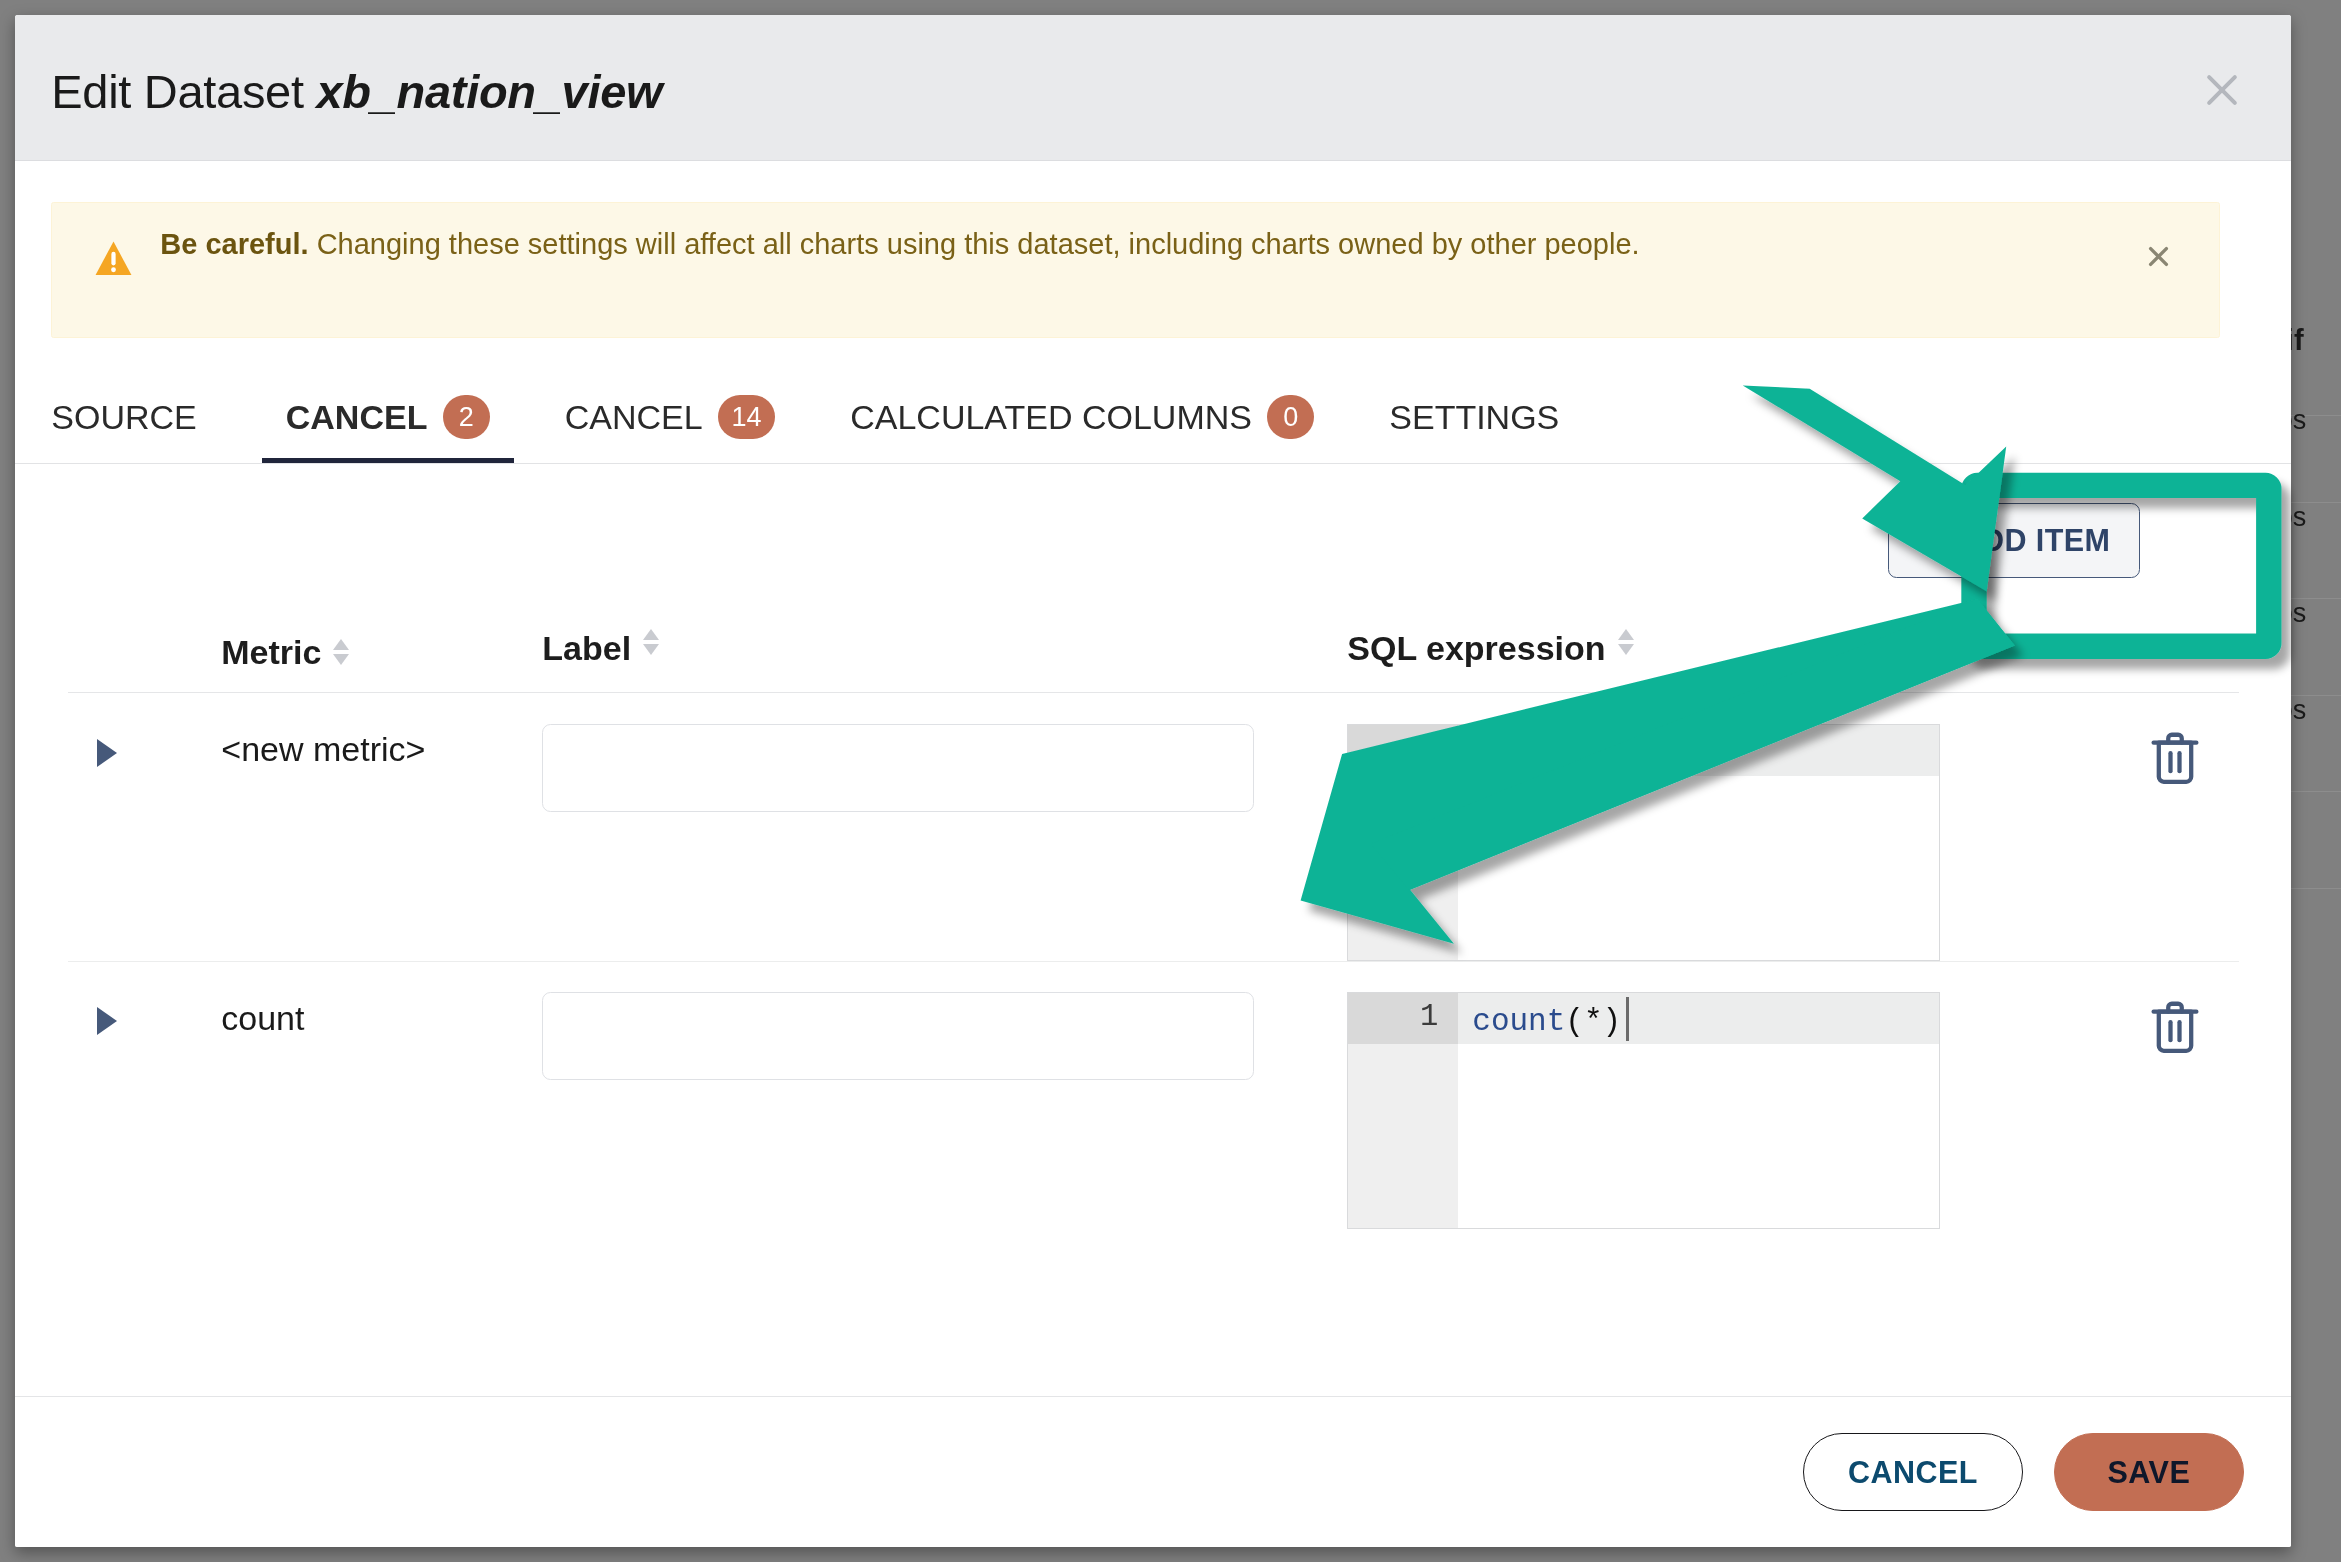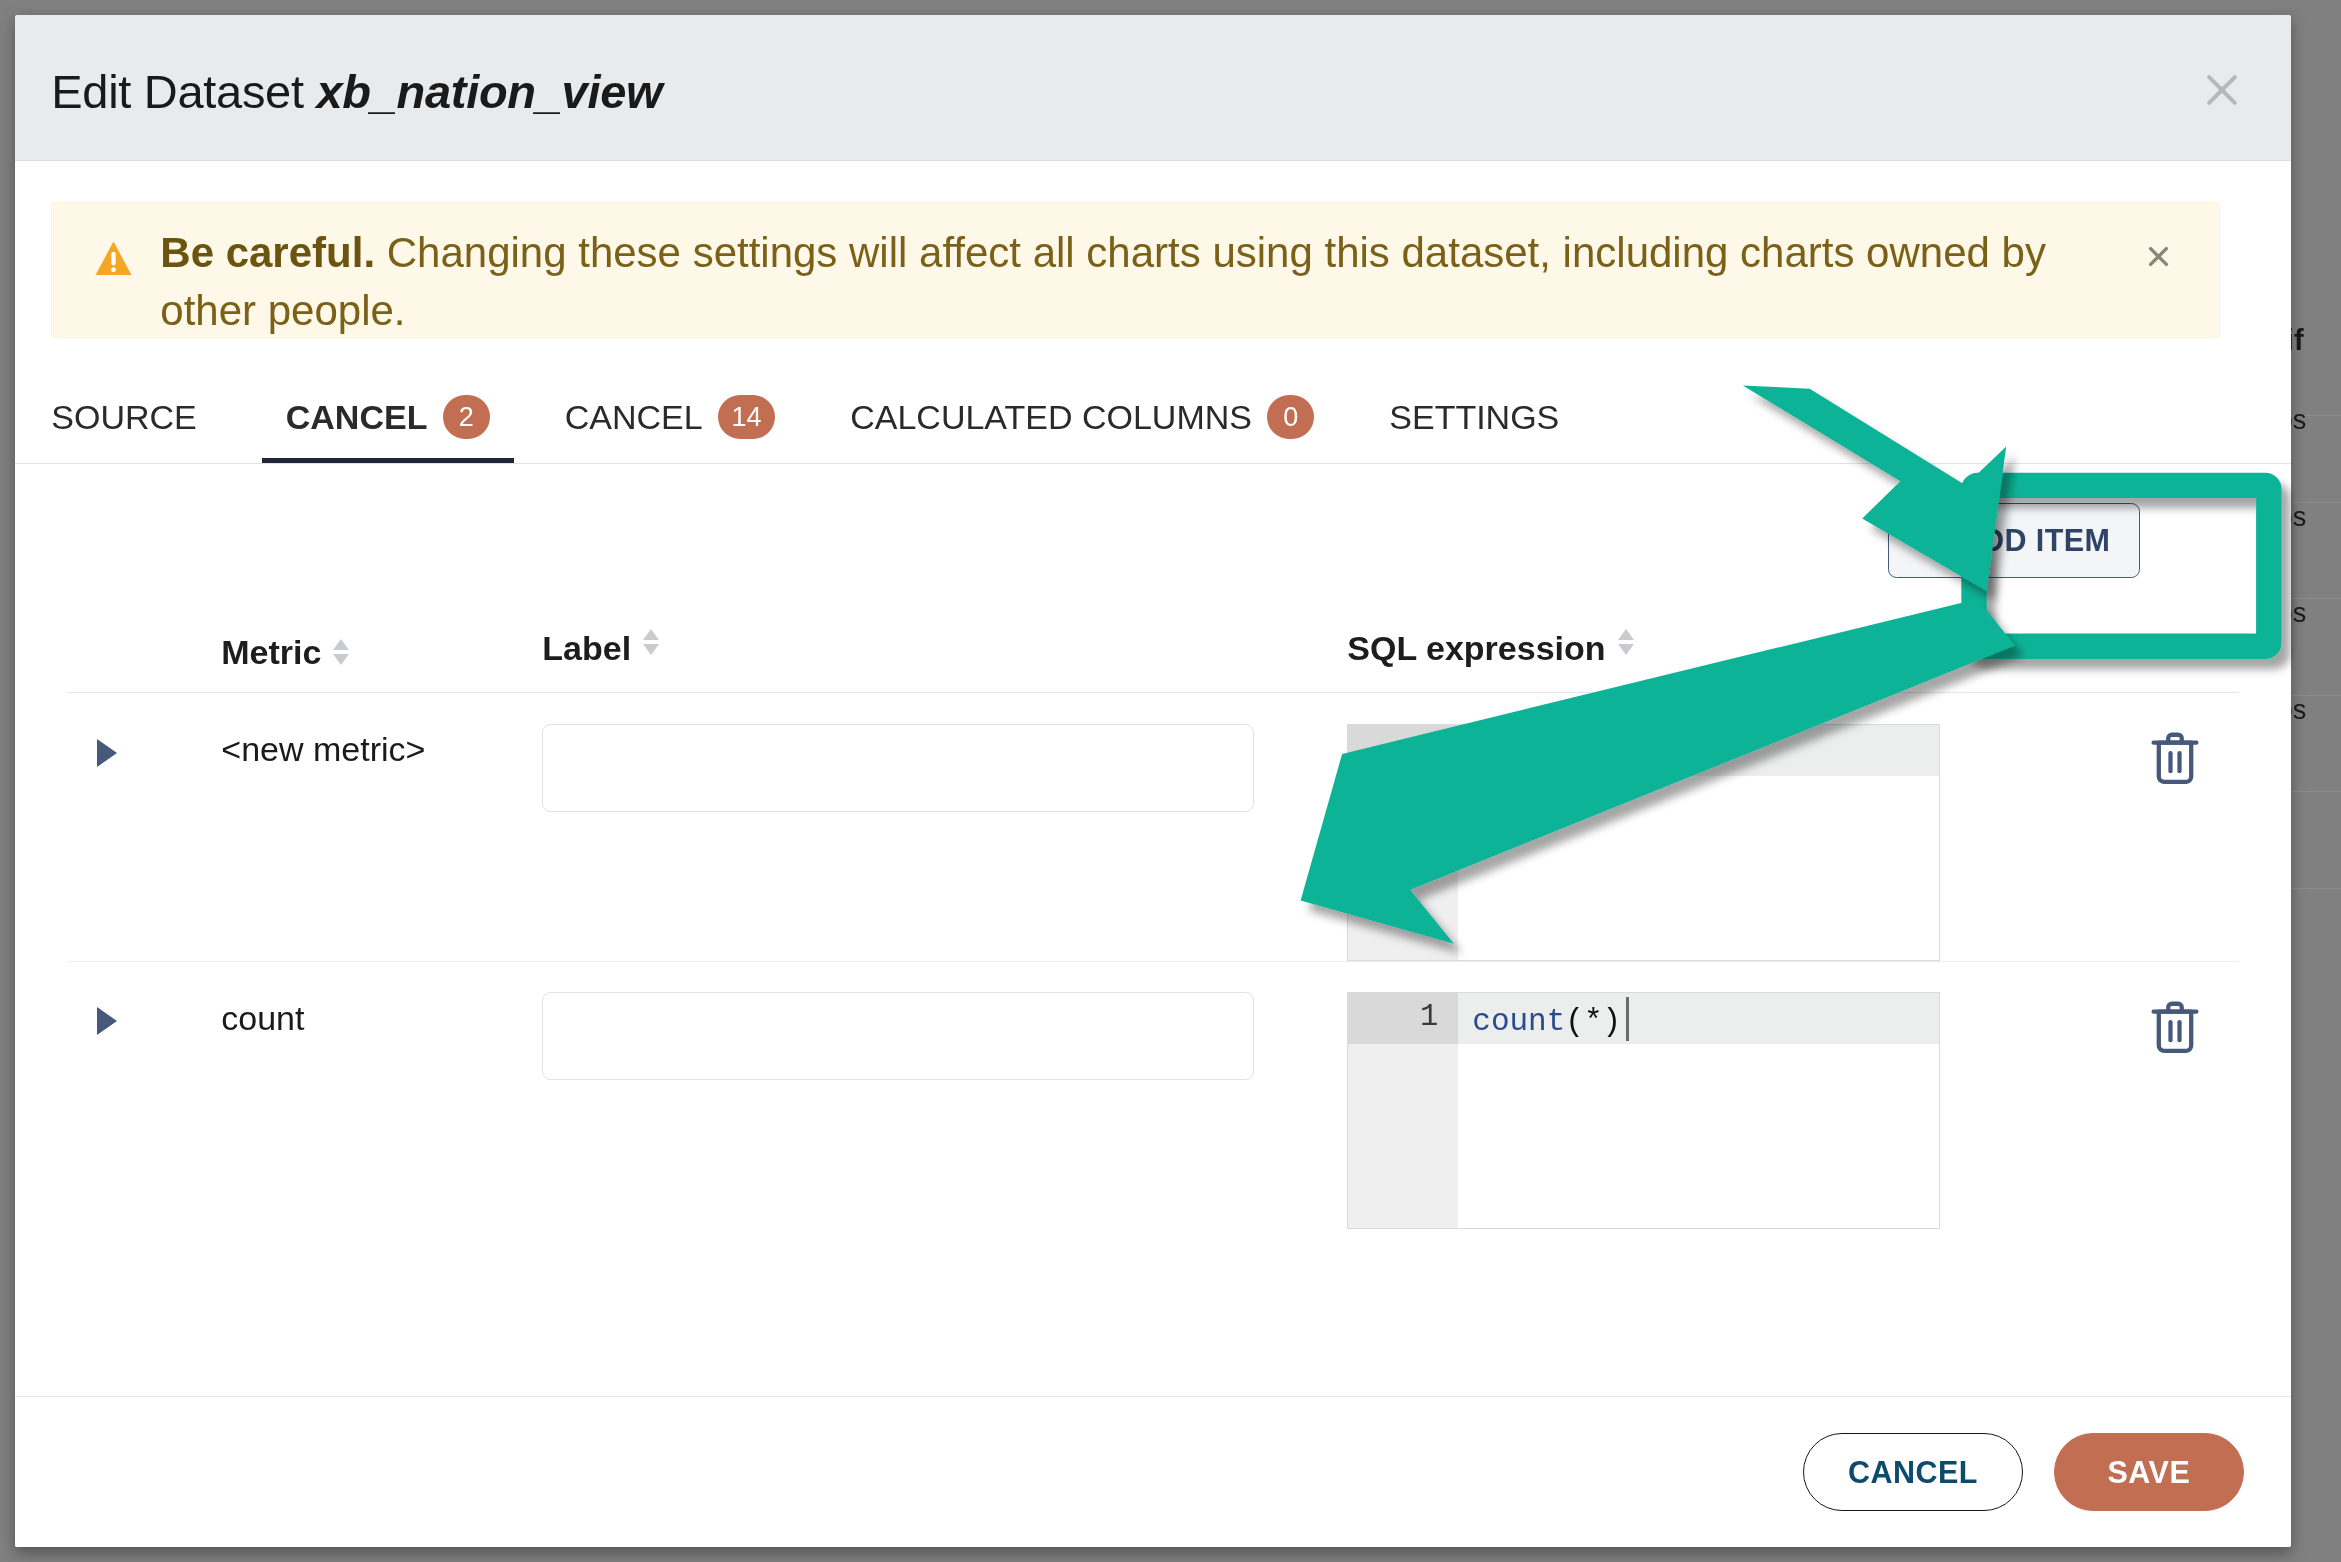--- a/index.html
+++ b/index.html
@@ -91,21 +91,21 @@
     border-radius: 2.5px;
   }
   #alert-icon {
     position: absolute; left: 41px; top: 36px;
     width: 41px; height: 41px;
   }
   #alert-text {
     position: absolute;
     left: 108px; top: 20.3px;
     width: 1949px;
-    font-size: 42px;
+    font-size: 29px;
     line-height: 1.38;
     color: #7a6117;
   }
   #alert-text .strong { font-weight: bold; color: #6b540f; }
   #alert-close {
     position: absolute; right: 44px; top: 36px;
     width: 34px; height: 34px;
     color: #8a8673;
     cursor: pointer;
     display:flex;align-items:center;justify-content:center;
@@ -301,21 +301,21 @@
     font-size: 30.5px;
     font-weight: bold;
     letter-spacing: 0.5px;
     cursor: pointer;
     display: flex; align-items: center; justify-content: center;
     padding: 0 44px;
     white-space: nowrap;
     font-family: "Liberation Sans", sans-serif;
   }
   #cancel-btn { background: #fff; color: #0c4a6e; border: 1.7px solid #17171a; }
-  #save-btn   { background: #c26e53; color: #ffffff; border: 1.7px solid #c26e53; padding: 0 53px; }
+  #save-btn   { background: #c26e53; color: #0f172a; border: 1.7px solid #c26e53; padding: 0 53px; }
 
   
   #annot {
     position: absolute;
     left: 0; top: 0;
     width: 2342px; height: 1562px;
     pointer-events: none;
   }
 </style>
 </head>

